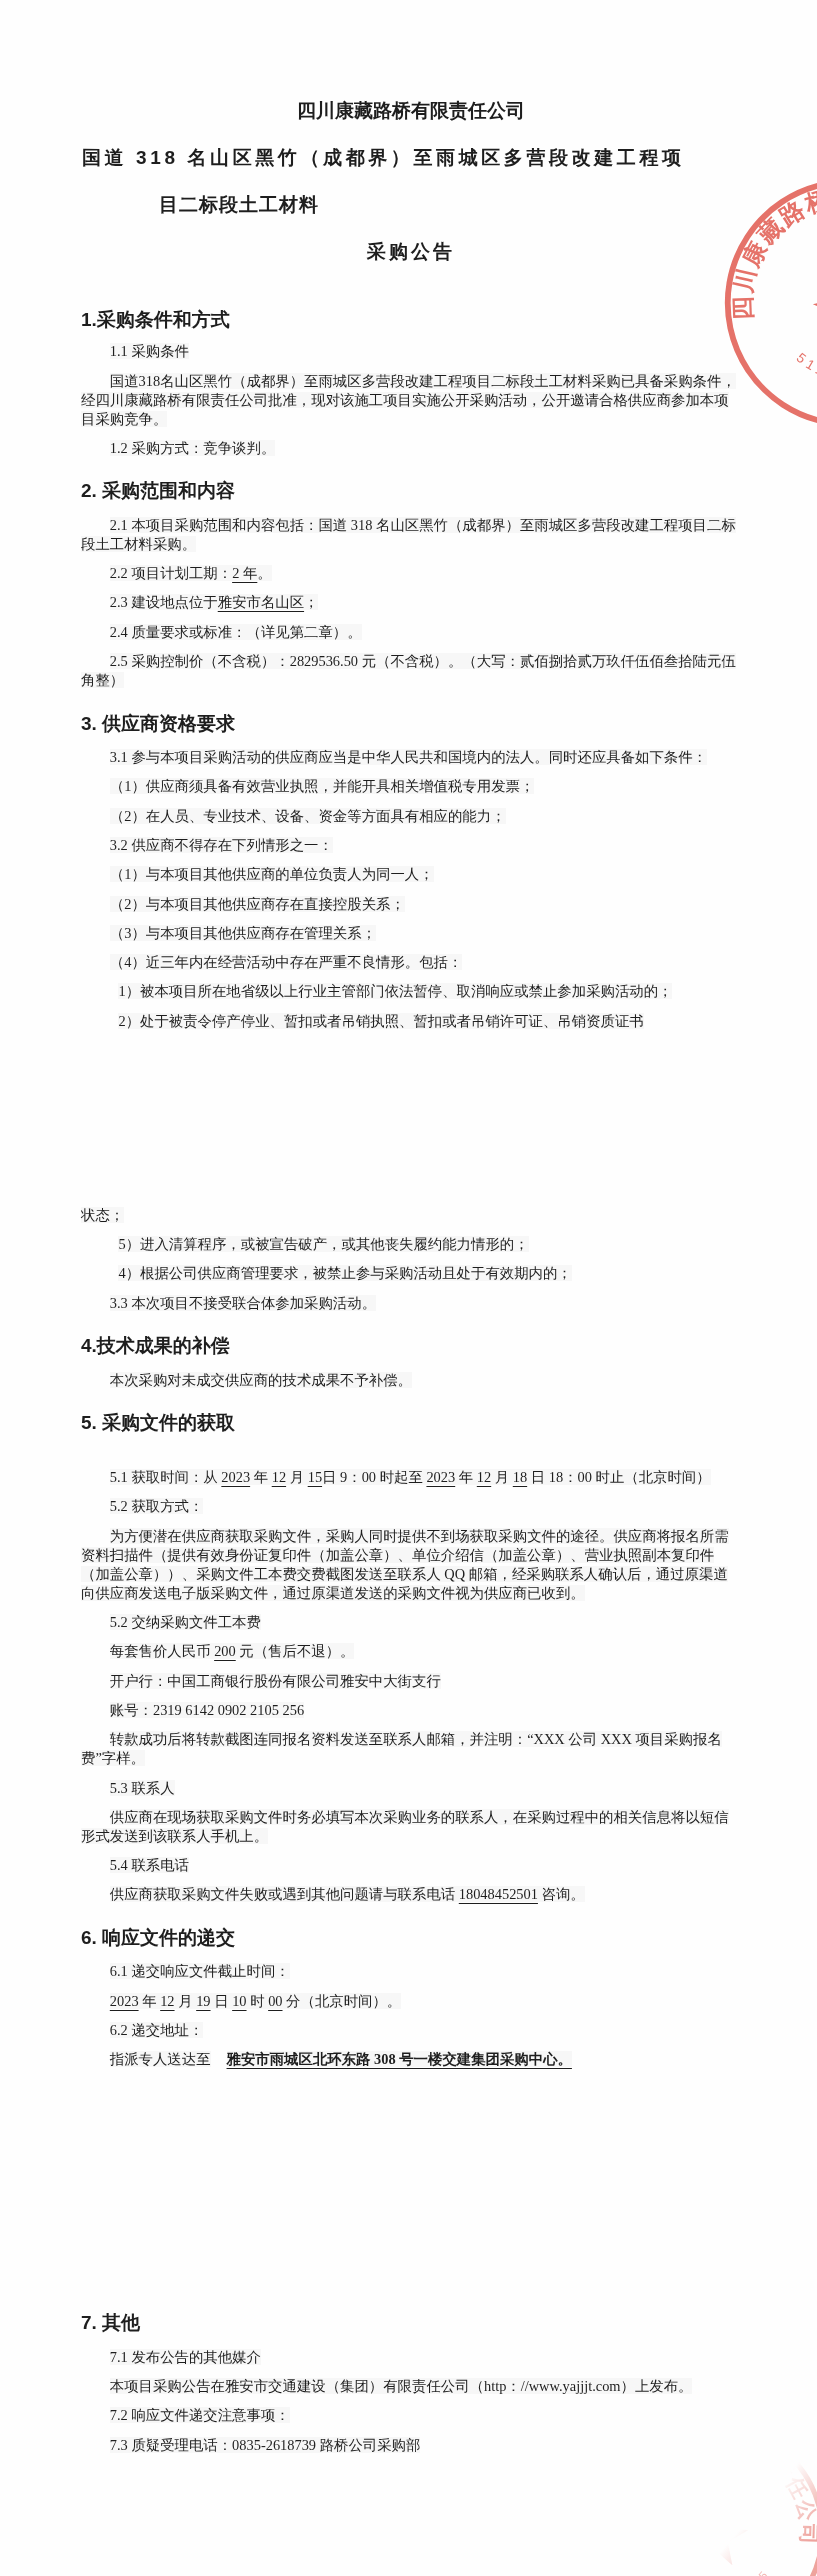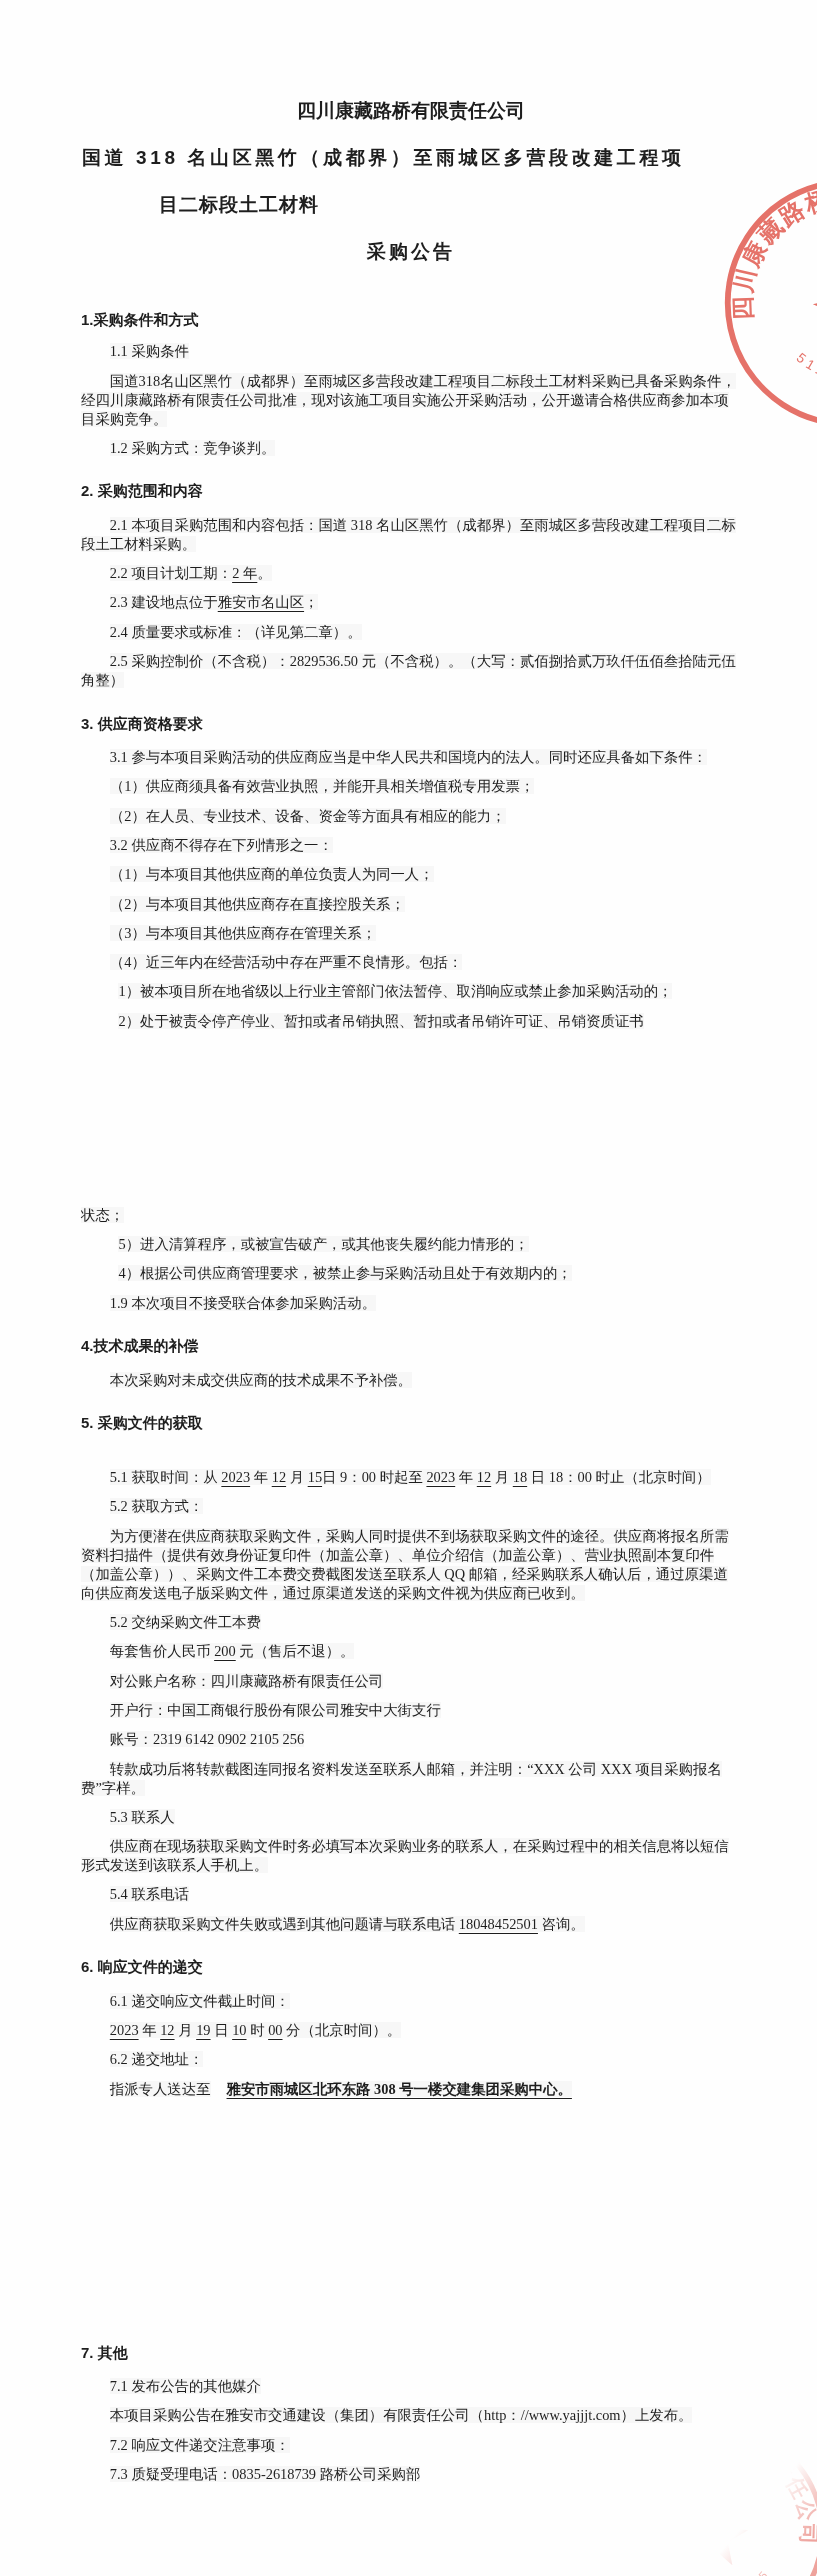--- a/index.html
+++ b/index.html
@@ -30,21 +30,21 @@
     line-height:47px;
     white-space:nowrap;
   }
   .tl1{text-align:center;}
   .tl2{letter-spacing:3.6px;padding-left:1px;}
   .tl3{padding-left:78px;letter-spacing:1px;font-family:Liberation Serif, serif;}
   .tl4{text-align:center;letter-spacing:3.1px;}
   
   h2{
     font-family:"Liberation Sans","DejaVu Sans",sans-serif;
-    font-size:15px;
+    font-size:19px;
     line-height:24px;
     font-weight:bold;
     margin:21.6px 0 0 0;
   }
   
   p{margin:10.3px 0 0 0;}
   .ind{text-indent:2em;}
   .ind25{text-indent:2.6em;}
   .noind{text-indent:0;}
   p > span{background:rgba(0,0,0,0.028);box-decoration-break:clone;-webkit-box-decoration-break:clone;}
@@ -142,32 +142,31 @@
     <p class="ind"><span>（1）与本项目其他供应商的单位负责人为同一人；</span></p>
     <p class="ind"><span>（2）与本项目其他供应商存在直接控股关系；</span></p>
     <p class="ind"><span>（3）与本项目其他供应商存在管理关系；</span></p>
     <p class="ind"><span>（4）近三年内在经营活动中存在严重不良情形。包括：</span></p>
     <p class="ind25"><span>1）被本项目所在地省级以上行业主管部门依法暂停、取消响应或禁止参加采购活动的；</span></p>
     <p class="ind25"><span>2）处于被责令停产停业、暂扣或者吊销执照、暂扣或者吊销许可证、吊销资质证书</span></p>
 
     <p class="noind gap-page2"><span>状态；</span></p>
     <p class="ind25"><span>5）进入清算程序，或被宣告破产，或其他丧失履约能力情形的；</span></p>
     <p class="ind25"><span>4）根据公司供应商管理要求，被禁止参与采购活动且处于有效期内的；</span></p>
-    <p class="ind"><span>1.9  本次项目不接受联合体参加采购活动。</span></p>
+    <p class="ind"><span>3.3  本次项目不接受联合体参加采购活动。</span></p>
 
     <h2>4.技术成果的补偿</h2>
     <p class="ind mt24"><span>本次采购对未成交供应商的技术成果不予补偿。</span></p>
 
     <h2>5.  采购文件的获取</h2>
     <p class="ind mt64"><span>5.1 获取时间：从 </span><span class="u">2023</span><span> 年 </span><span class="u">12</span><span> 月 </span><span class="u">15</span><span>日 9：00 时起至 </span><span class="u">2023</span><span> 年 </span><span class="u">12</span><span> 月 </span><span class="u">18</span><span> 日 18：00 时止（北京时间）</span></p>
     <p class="ind"><span>5.2  获取方式：</span></p>
     <p class="ind"><span>为方便潜在供应商获取采购文件，采购人同时提供不到场获取采购文件的途径。供应商将报名所需资料扫描件（提供有效身份证复印件（加盖公章）、单位介绍信（加盖公章）、营业执照副本复印件（加盖公章））、采购文件工本费交费截图发送至联系人 QQ 邮箱，经采购联系人确认后，通过原渠道向供应商发送电子版采购文件，通过原渠道发送的采购文件视为供应商已收到。</span></p>
     <p class="ind"><span>5.2 交纳采购文件工本费</span></p>
     <p class="ind"><span>每套售价人民币 </span><span class="u">200</span><span> 元（售后不退）。</span></p>
-    <p class="ind"><span>对公账户名称：四川康藏路桥有限责任公司</span></p>
     <p class="ind"><span>开户行：中国工商银行股份有限公司雅安中大街支行</span></p>
     <p class="ind"><span>账号：2319 6142 0902 2105 256</span></p>
     <p class="ind"><span>转款成功后将转款截图连同报名资料发送至联系人邮箱，并注明：“XXX 公司 XXX 项目采购报名费”字样。</span></p>
     <p class="ind"><span>5.3 联系人</span></p>
     <p class="ind"><span>供应商在现场获取采购文件时务必填写本次采购业务的联系人，在采购过程中的相关信息将以短信形式发送到该联系人手机上。</span></p>
     <p class="ind"><span>5.4 联系电话</span></p>
     <p class="ind"><span>供应商获取采购文件失败或遇到其他问题请与联系电话 </span><span class="u">18048452501</span><span> 咨询。</span></p>
 
     <h2>6.  响应文件的递交</h2>
     <p class="ind mt24"><span>6.1 递交响应文件截止时间：</span></p>

